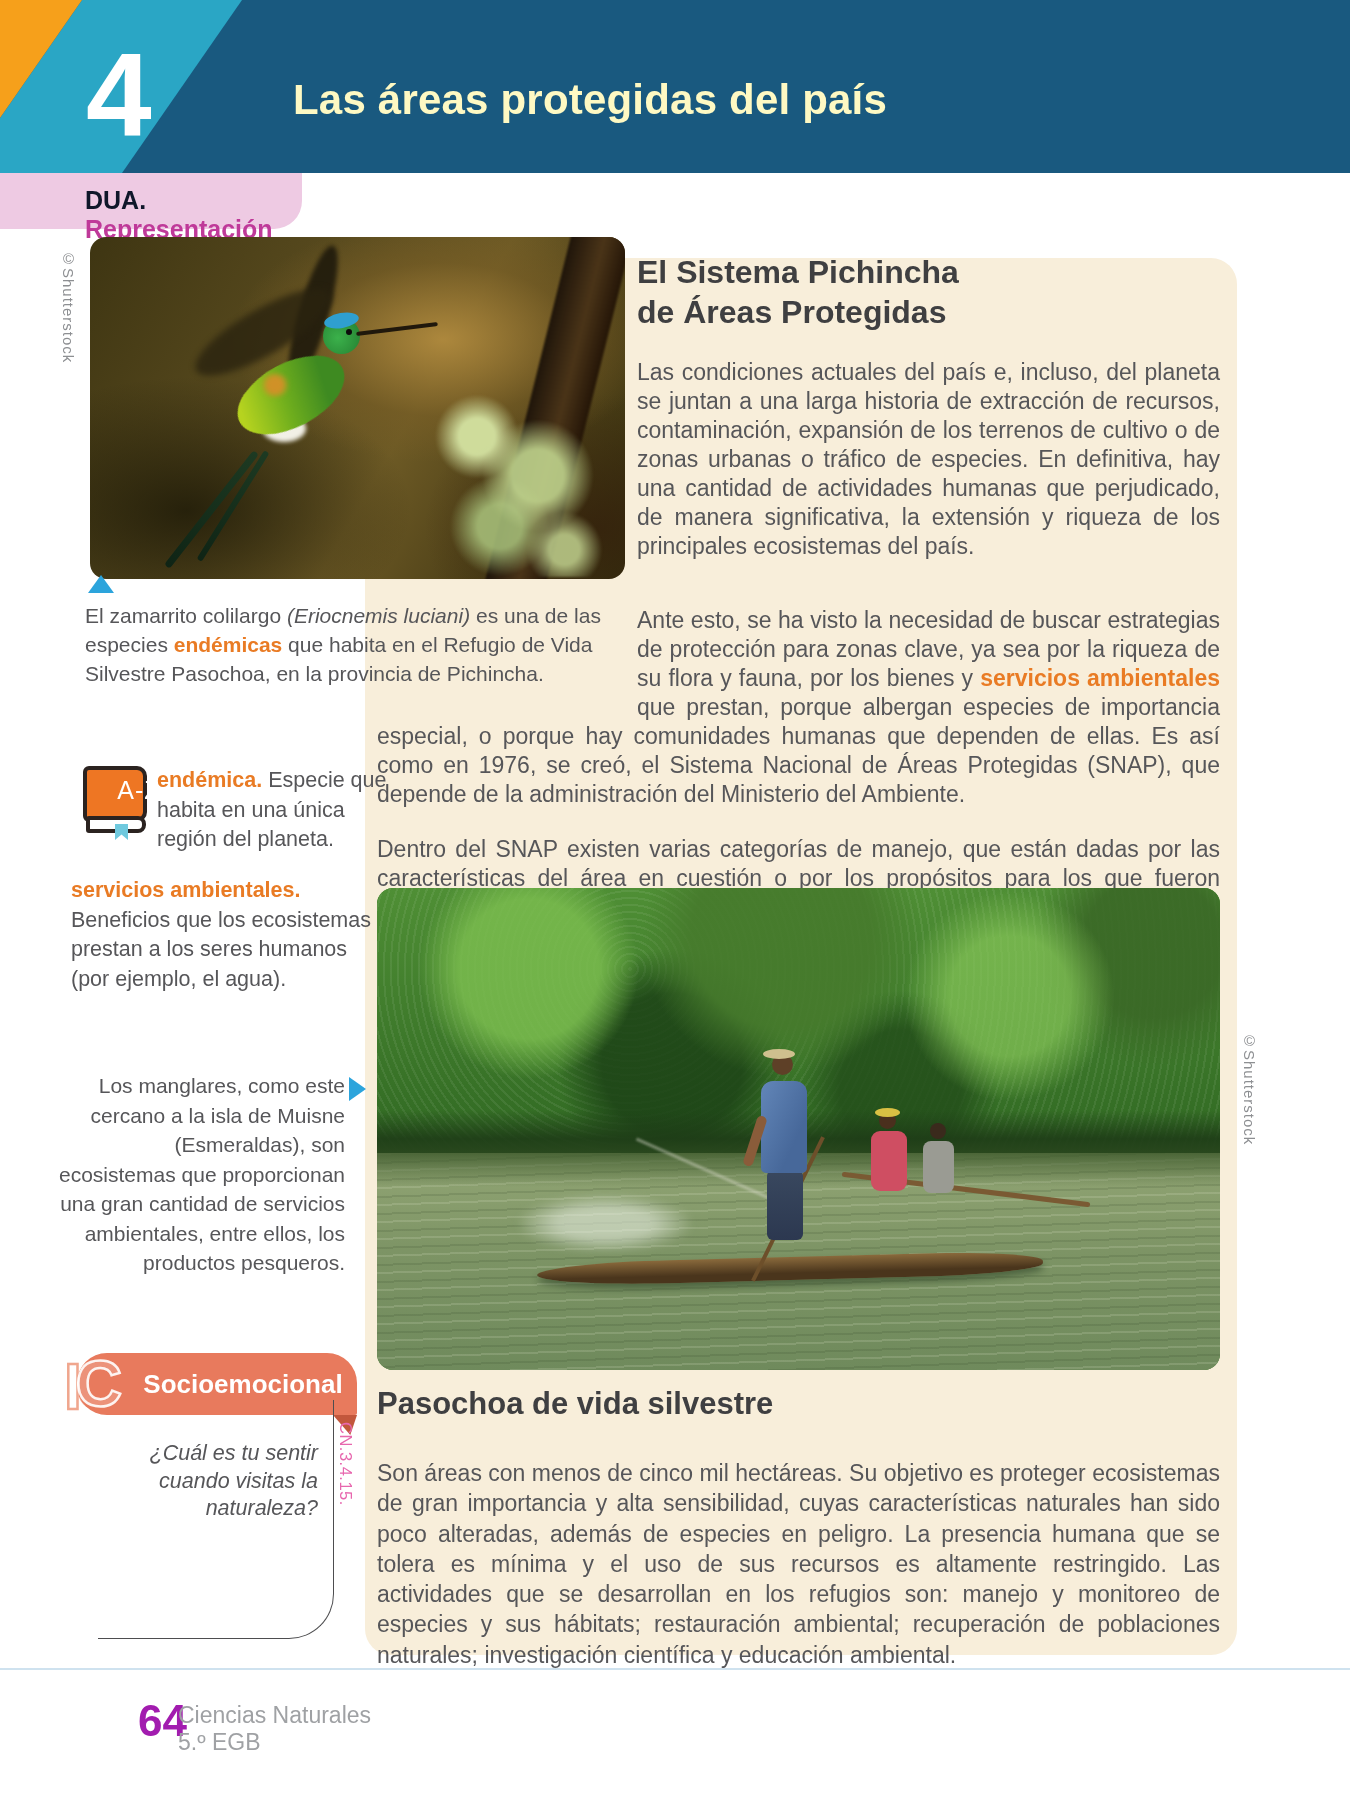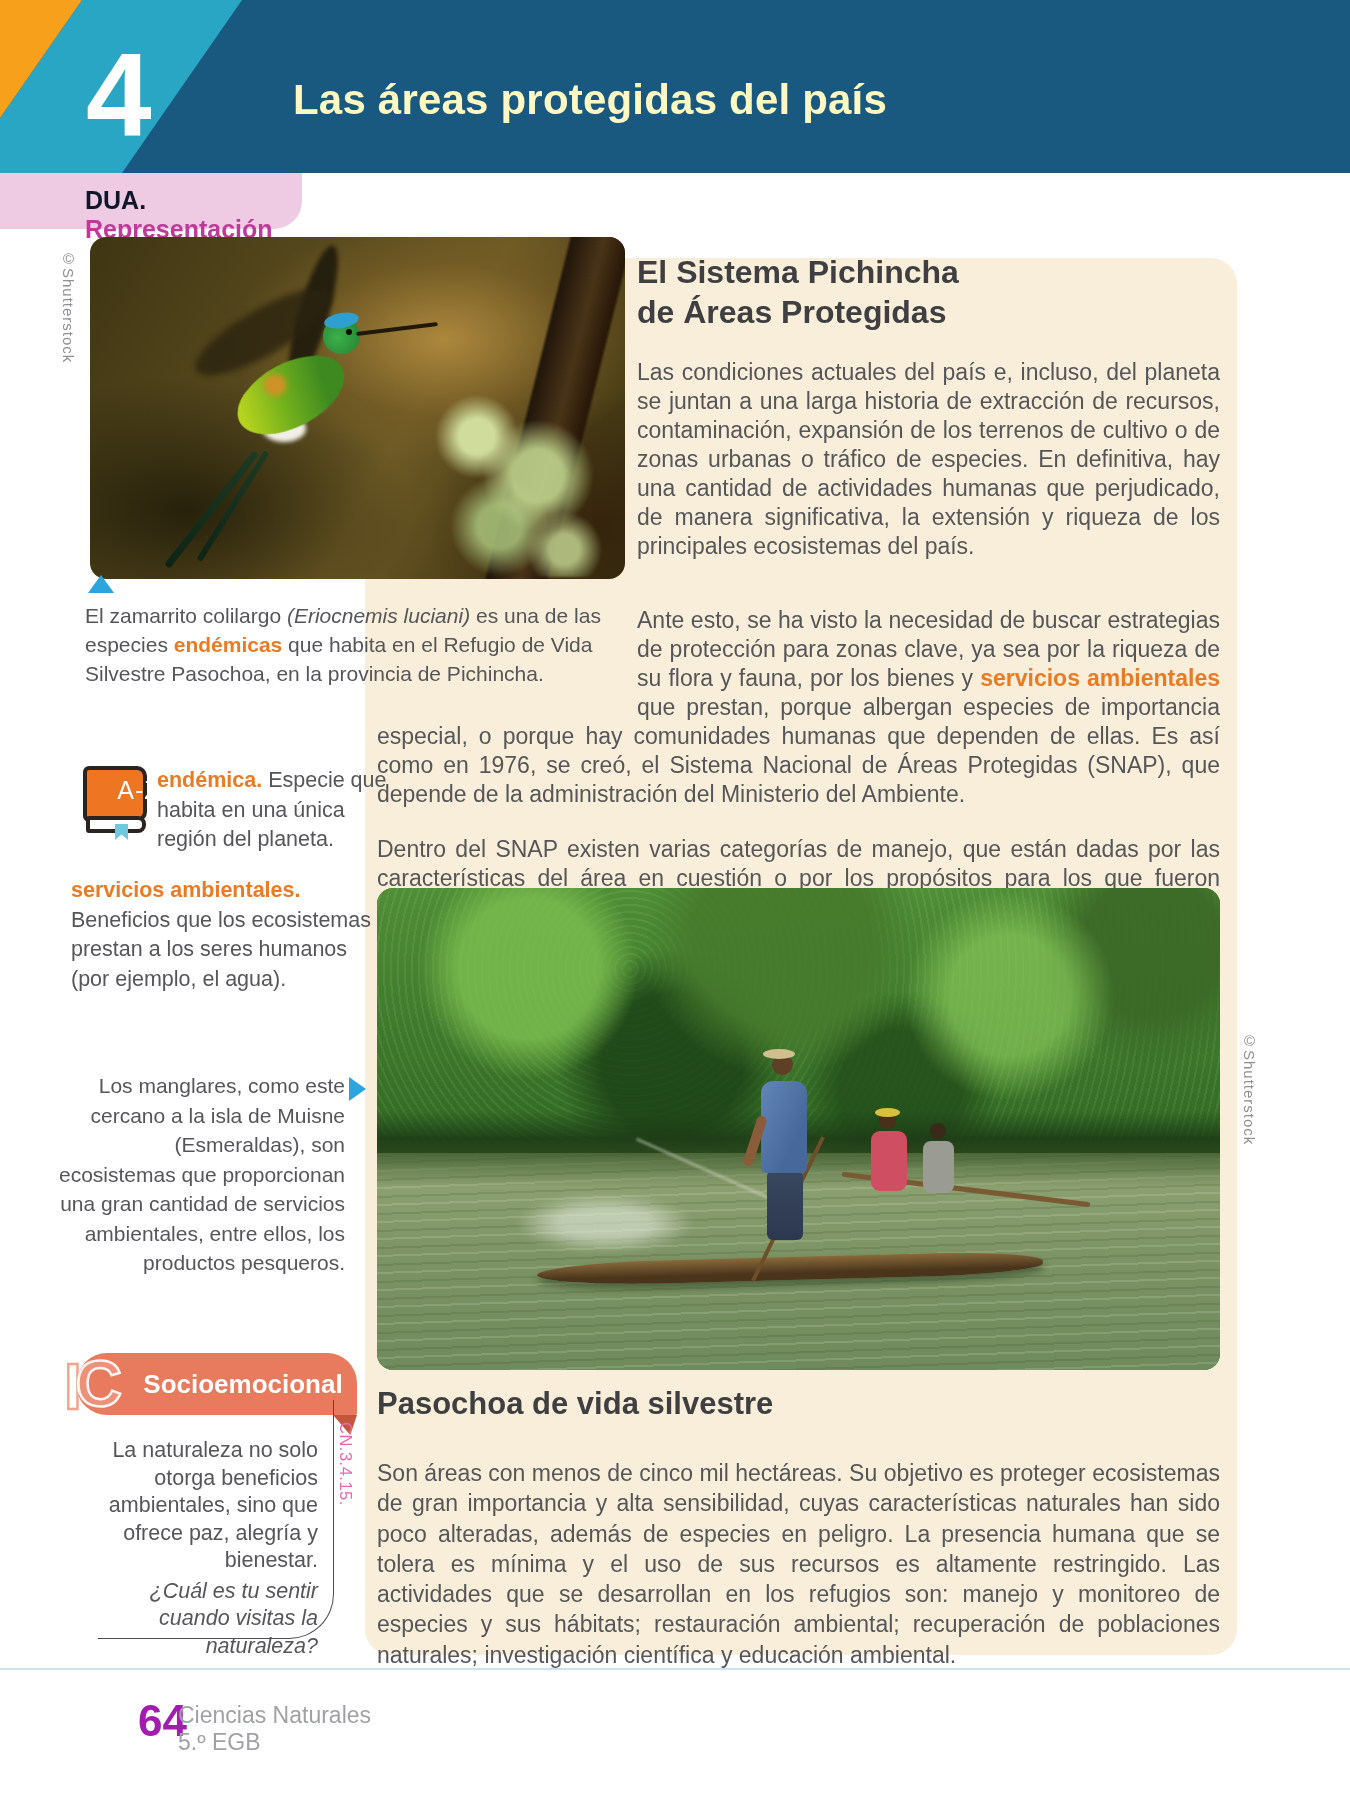--- a/index.html
+++ b/index.html
@@ -266,21 +266,20 @@
   <div class="tri-right"></div>
 
   <div class="ic-outer">IC</div>
   <div class="socio-banner">
     <div class="ic-inner">IC</div>
     <div class="socio-label">Socioemocional</div>
   </div>
   <div class="socio-fold"></div>
   <div class="socio-outline"></div>
   <div class="socio-text">
-    <span>La naturaleza no solo otorga beneficios ambientales, sino que ofrece paz, alegría y bienestar.</span>
     <span class="socio-question">¿Cuál es tu sentir cuando visitas la naturaleza?</span>
   </div>
   <div class="cn-code">CN.3.4.15.</div>
 
   <div class="heading2 h-sec">Pasochoa de vida silvestre</div>
   <p class="bodytxt p4">Son áreas con menos de cinco mil hectáreas. Su objetivo es proteger ecosistemas de gran importancia y alta sensibilidad, cuyas características naturales han sido poco alteradas, además de especies en peligro. La presencia humana que se tolera es mínima y el uso de sus recursos es altamente restringido. Las actividades que se desarrollan en los refugios son: manejo y monitoreo de especies y sus hábitats; restauración ambiental; recuperación de poblaciones naturales; investigación científica y educación ambiental.</p>
 
   <div class="footer-line"></div>
   <div class="footer-num">64</div>
   <div class="footer-sub">

